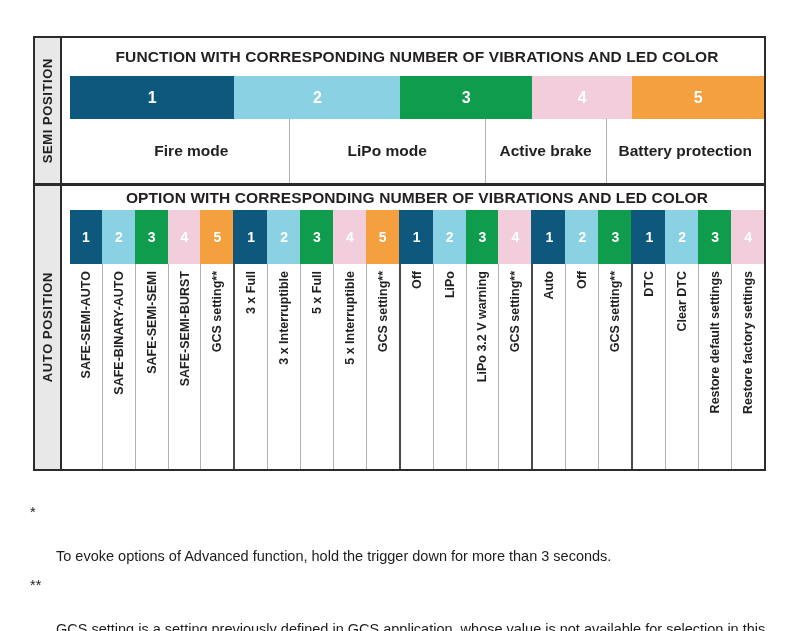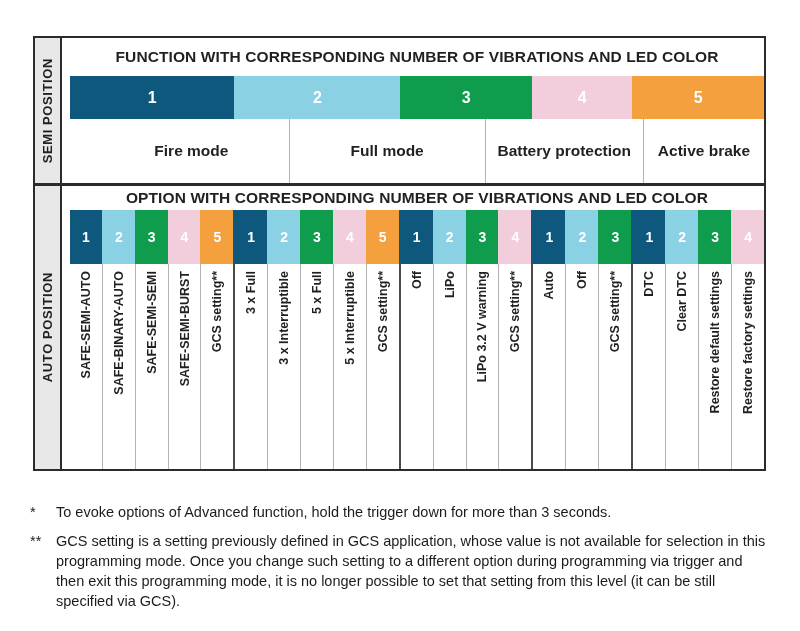--- a/index.html
+++ b/index.html
@@ -40,21 +40,21 @@
   .olabel-col { flex:1 1 0; display:flex; flex-direction:column; align-items:center;
                 justify-content:flex-start; padding-top:7px; min-width:0; }
 
   .vtext { display:block; writing-mode:vertical-rl; transform:rotate(180deg);
            white-space:nowrap; font-weight:bold; }
   .olabel-col .vtext { font-size:12.5px; }
 
   .footnotes { position:absolute; left:30px; top:502px; width:742px; }
   .footnote { display:flex; margin-bottom:9px; font-size:14.5px; line-height:1.38; color:#1c1c1c; }
   .fn-marker { width:26px; flex:none; }
-  .fn-text { flex:1; }
+  .fn-text { flex:1;margin-top:44px; }
 </style>
 </head>
 <body>
 
 <div class="page">
 
   <div class="table-wrap">
 
     <div class="section semi-sec">
       <div class="side">
@@ -64,23 +64,23 @@
         <div class="sec-header">FUNCTION WITH CORRESPONDING NUMBER OF VIBRATIONS AND LED COLOR</div>
         <div class="num-band" id="semi-numbers">
             <div class="fcell" style="flex-grow: 5; background: rgb(14, 88, 125);">1</div>
             <div class="fcell" style="flex-grow: 5; background: rgb(139, 209, 228); border-left: 1px solid transparent;">2</div>
             <div class="fcell" style="flex-grow: 4; background: rgb(16, 156, 77); border-left: 1px solid transparent;">3</div>
             <div class="fcell" style="flex-grow: 3; background: rgb(242, 206, 221); border-left: 1px solid transparent;">4</div>
             <div class="fcell" style="flex-grow: 4; background: rgb(245, 160, 63); border-left: 1px solid transparent;">5</div>
           </div>
         <div class="flabels" id="semi-labels">
             <div class="flabel" style="flex-grow: 5; padding-left: 28px;">Fire mode</div>
-            <div class="flabel" style="flex-grow: 5; border-left: 1px solid rgb(179, 179, 179);">Full mode</div>
+            <div class="flabel" style="flex-grow: 5; border-left: 1px solid rgb(179, 179, 179);">LiPo mode</div>
+            <div class="flabel" style="flex-grow: 3; border-left: 1px solid rgb(179, 179, 179);">Active brake</div>
             <div class="flabel" style="flex-grow: 4; border-left: 1px solid rgb(179, 179, 179);">Battery protection</div>
-            <div class="flabel" style="flex-grow: 3; border-left: 1px solid rgb(179, 179, 179);">Active brake</div>
           </div>
       </div>
     </div>
 
     <div class="section auto-sec">
       <div class="side">
         <span class="vtext">AUTO POSITION</span>
       </div>
       <div class="content">
         <div class="sec-header">OPTION WITH CORRESPONDING NUMBER OF VIBRATIONS AND LED COLOR</div>

